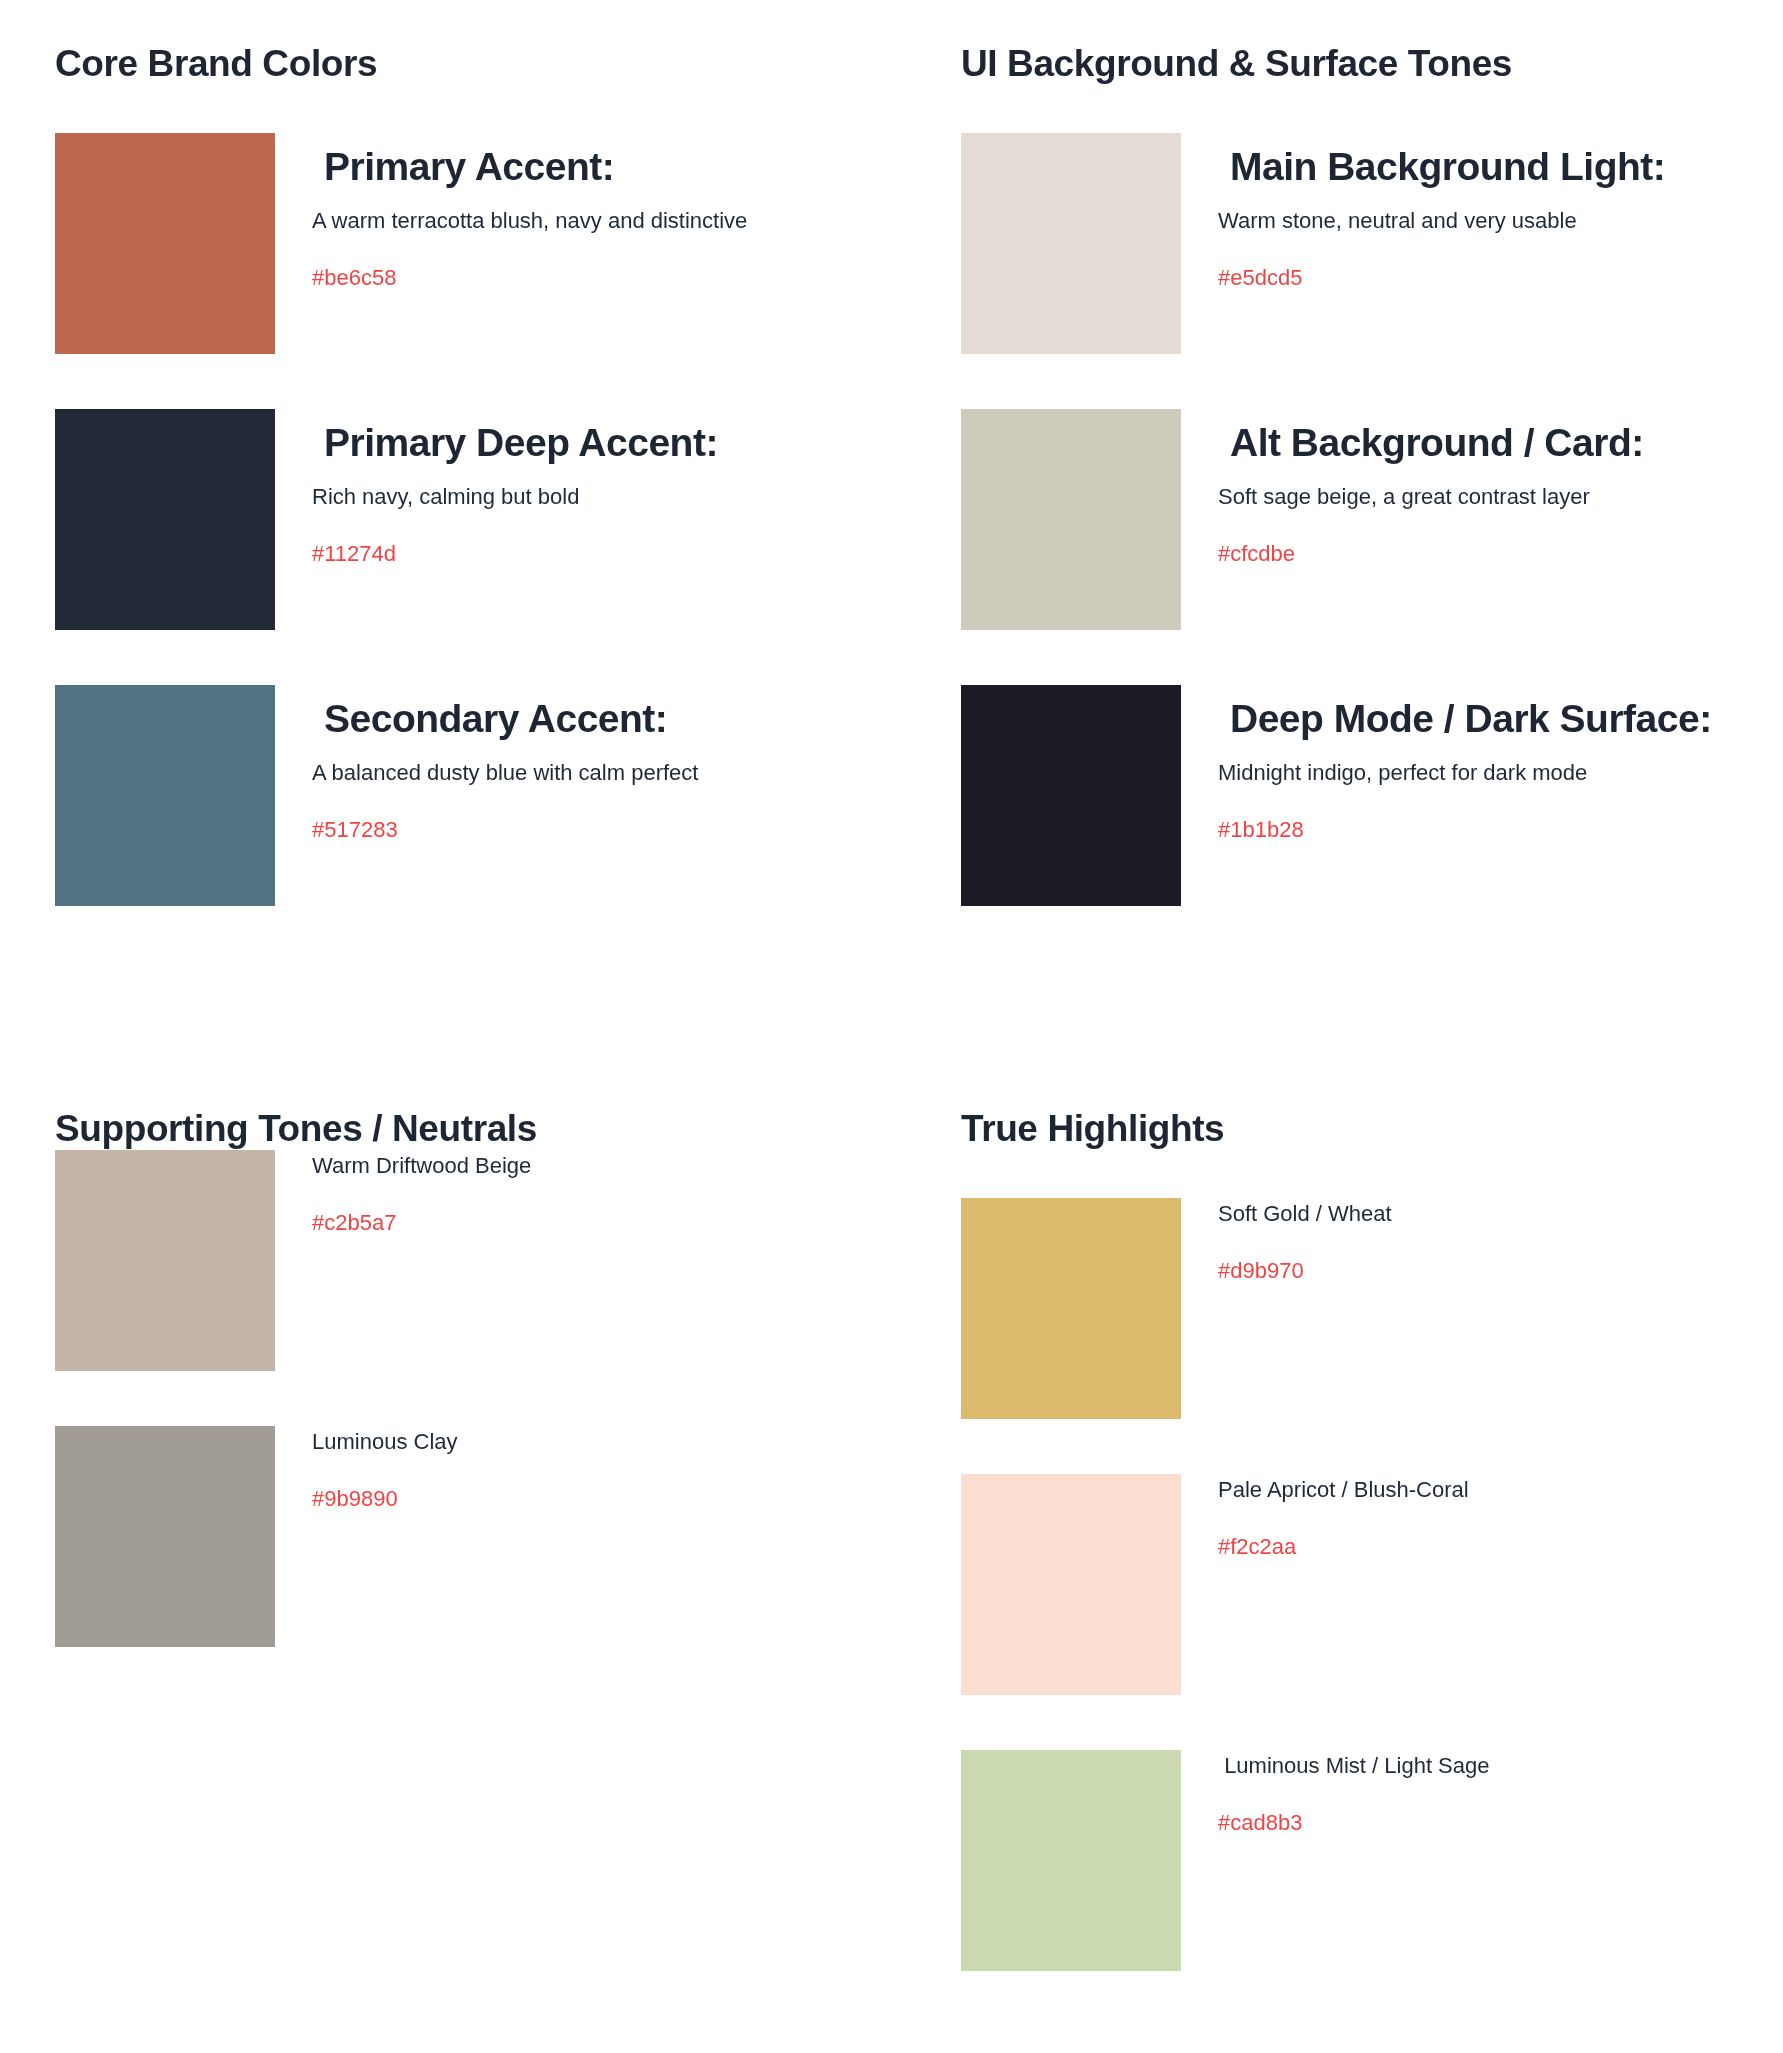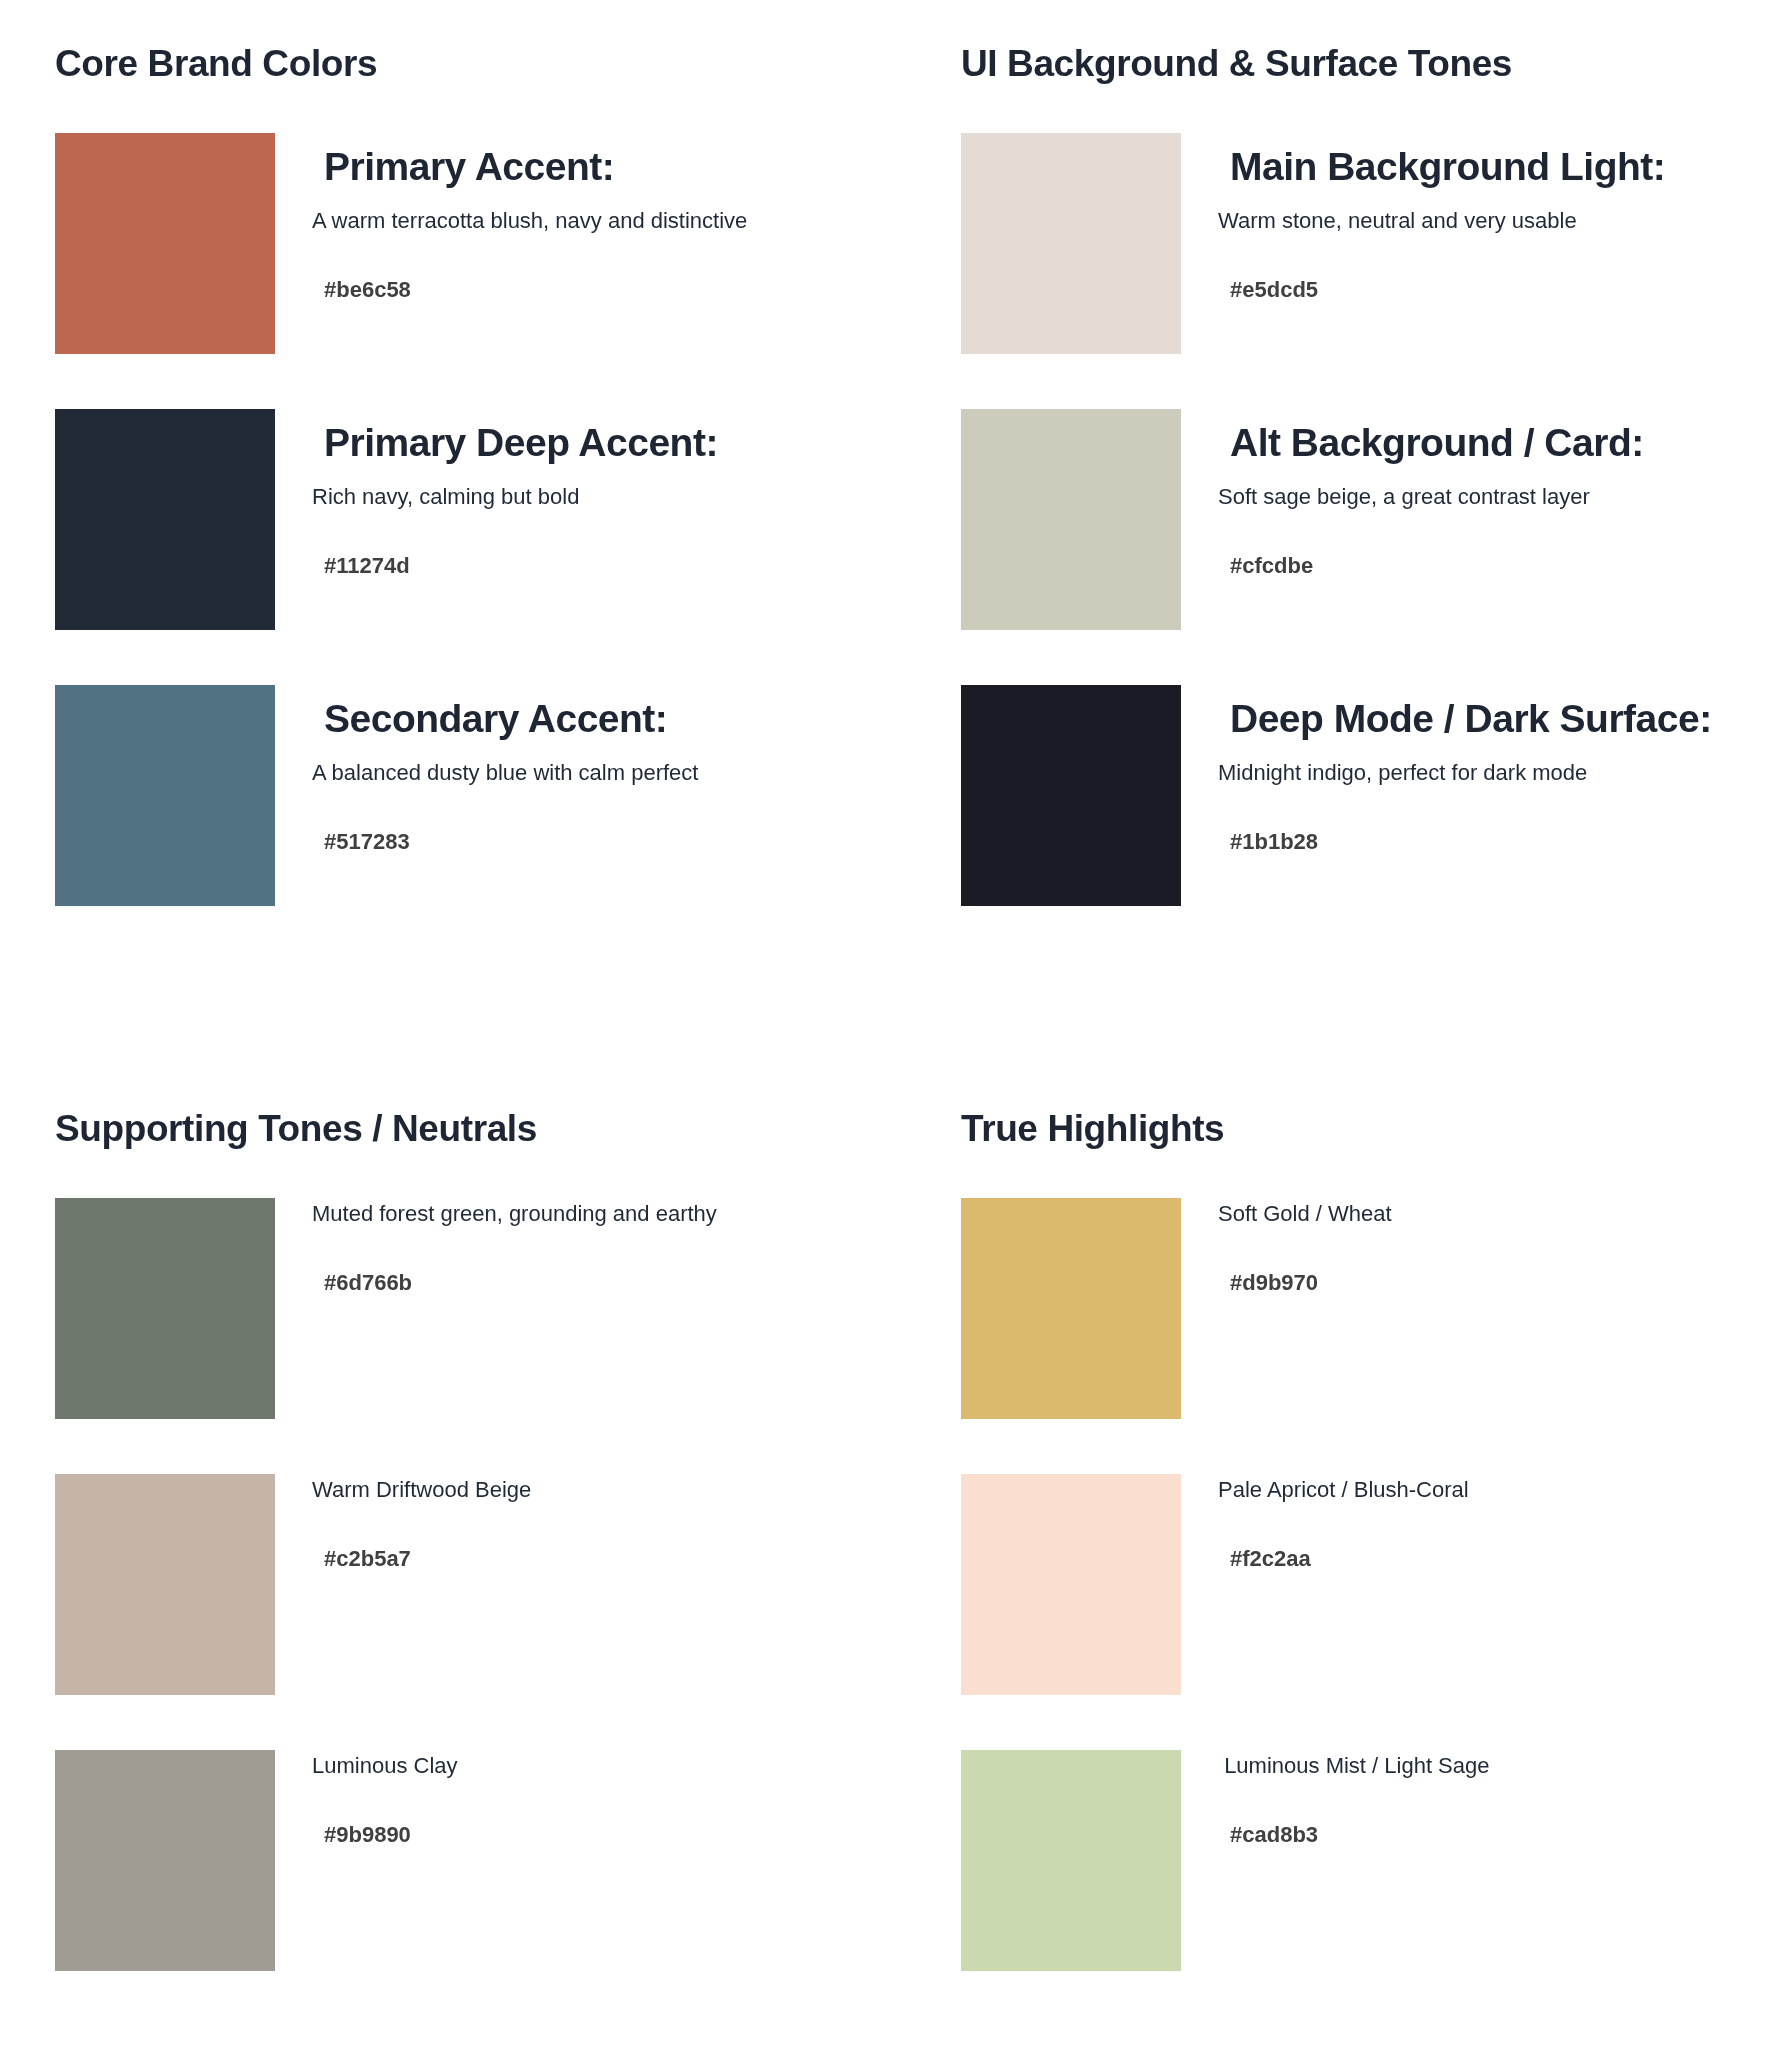--- a/index.html
+++ b/index.html
@@ -84,24 +84,24 @@
     font-size: 22px;
     font-weight: normal;
     line-height: 1.33;
     color: #1f2937;
     margin: 0;
     padding-top: 5.5px;
     max-width: 514px;
   }
   .swatch-hex {
     font-size: 22px;
-    font-weight: bold;
+    font-weight: normal;
     line-height: 1.33;
-    color: #404040;
-    margin: 12px;
+    color: #ef4444;
+    margin: 0;
     padding-top: 27.5px;
   }
 
   
   .swatch-row.plain .swatch-desc {
     padding-top: 1.8px;
     max-width: 478px;
   }
   .swatch-row.plain .swatch-hex {
     padding-top: 27.5px;
@@ -186,27 +186,20 @@
     </div>
 
   </div>
 
   <div class="section" id="section-supporting">
 
     <div class="column column-left">
       <h2 class="section-title">Supporting Tones / Neutrals</h2>
       <div class="swatch-list">
 
-        <div class="swatch-row plain first">
-          <div class="swatch-chip" style="background-color: rgb(110, 119, 107);"></div>
-          <div class="swatch-text">
-            <div class="swatch-desc">Muted forest green, grounding and earthy</div>
-            <div class="swatch-hex">#6d766b</div>
-          </div>
-        </div>
 
         <div class="swatch-row plain">
           <div class="swatch-chip" style="background-color: rgb(197, 181, 168);"></div>
           <div class="swatch-text">
             <div class="swatch-desc">Warm Driftwood Beige</div>
             <div class="swatch-hex">#c2b5a7</div>
           </div>
         </div>
 
         <div class="swatch-row plain">

